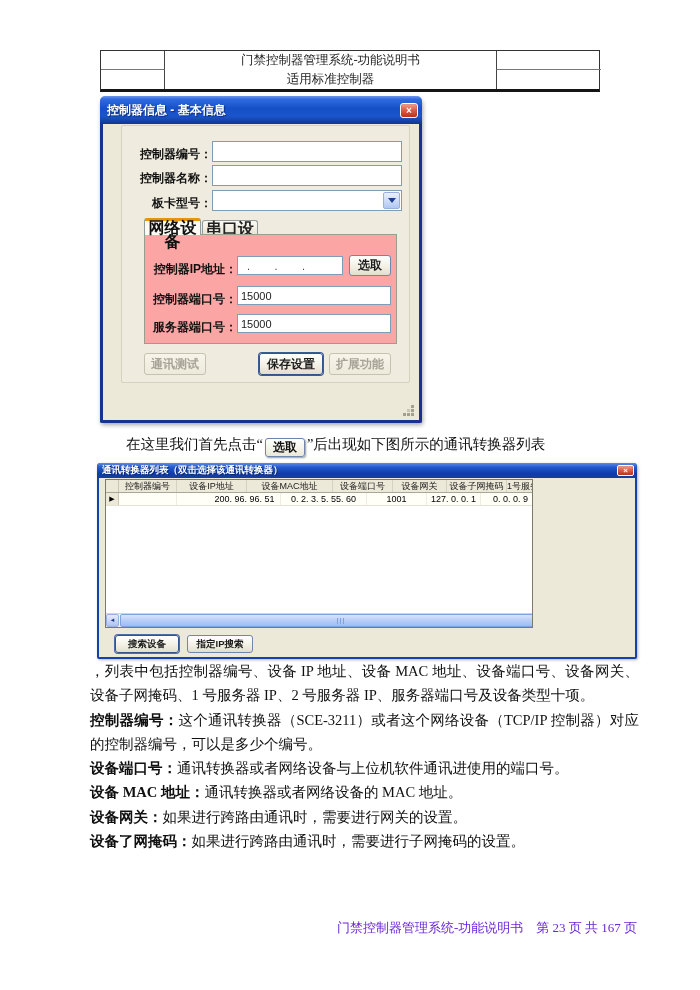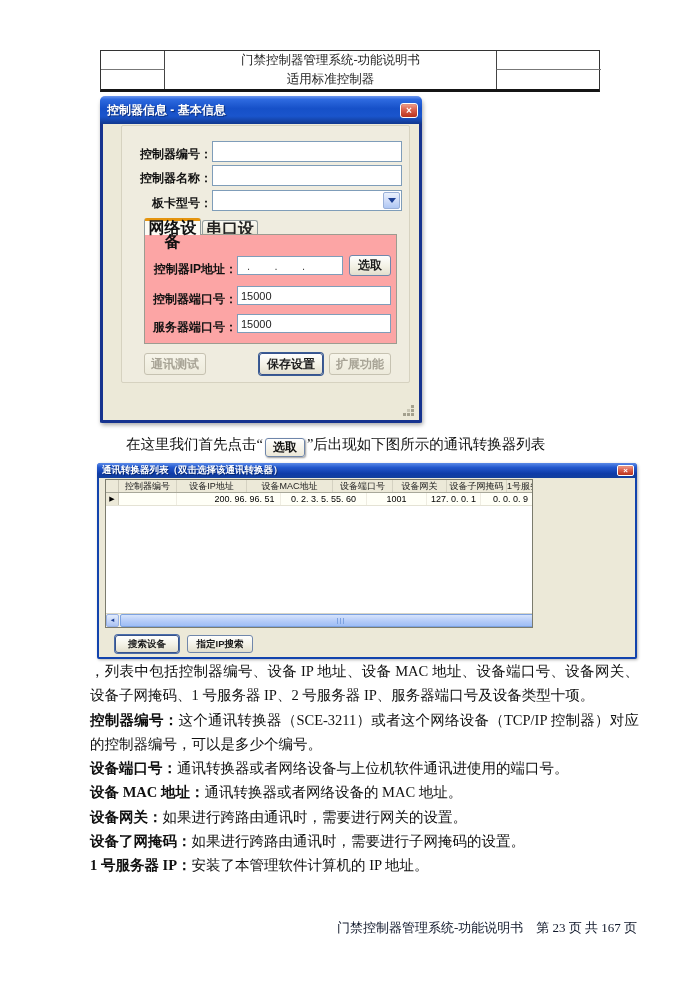--- a/index.html
+++ b/index.html
@@ -143,21 +143,21 @@
   .sb-track-rest { flex:1 1 auto; background:#f6f5ec; }
   .xpbtn.small { font-size:9.5px; height:18px; }
   .xpbtn.focusring { box-shadow:0 0 0 1px #4a6ca8; border:1px solid #37538d; }
 
   
   .doc-text { position:absolute; left:90px; top:659px; width:549px; font-size:14.5px; color:#101010; }
   .doc-text p { line-height:24.3px; text-align:justify; }
   .term { font-weight:bold; }
 
   
-  .page-footer { position:absolute; right:63px; top:919px; font-size:13px; color:#0f172a; }
+  .page-footer { position:absolute; right:63px; top:919px; font-size:13px; color:#6d28d9; }
 </style>
 </head>
 <body>
 
 <div class="page">
 
   <div class="doc-header">
     <div class="dh-lt"></div>
     <div class="dh-lb"></div>
     <div class="dh-c">
@@ -261,18 +261,17 @@
     <button class="xpbtn small" style="left:88px; top:170px; width:66px;">指定IP搜索</button>
   </div>
 
   <div class="doc-text">
     <p><span class="term"></span><span>，列表中包括控制器编号、设备 IP 地址、设备 MAC 地址、设备端口号、设备网关、设备子网掩码、1 号服务器 IP、2 号服务器 IP、服务器端口号及设备类型十项。</span></p>
     <p><span class="term">控制器编号：</span><span>这个通讯转换器（SCE-3211）或者这个网络设备（TCP/IP 控制器）对应的控制器编号，可以是多少个编号。</span></p>
     <p><span class="term">设备端口号：</span><span>通讯转换器或者网络设备与上位机软件通讯进使用的端口号。</span></p>
     <p><span class="term">设备 MAC 地址：</span><span>通讯转换器或者网络设备的 MAC 地址。</span></p>
     <p><span class="term">设备网关：</span><span>如果进行跨路由通讯时，需要进行网关的设置。</span></p>
     <p><span class="term">设备了网掩码：</span><span>如果进行跨路由通讯时，需要进行子网掩码的设置。</span></p>
-    <p><span class="term">1 号服务器 IP：</span><span>安装了本管理软件计算机的 IP 地址。</span></p>
   </div>
 
   <div class="page-footer">门禁控制器管理系统-功能说明书　第 23 页 共 167 页</div>
 
 </div>
 
 </body></html>

